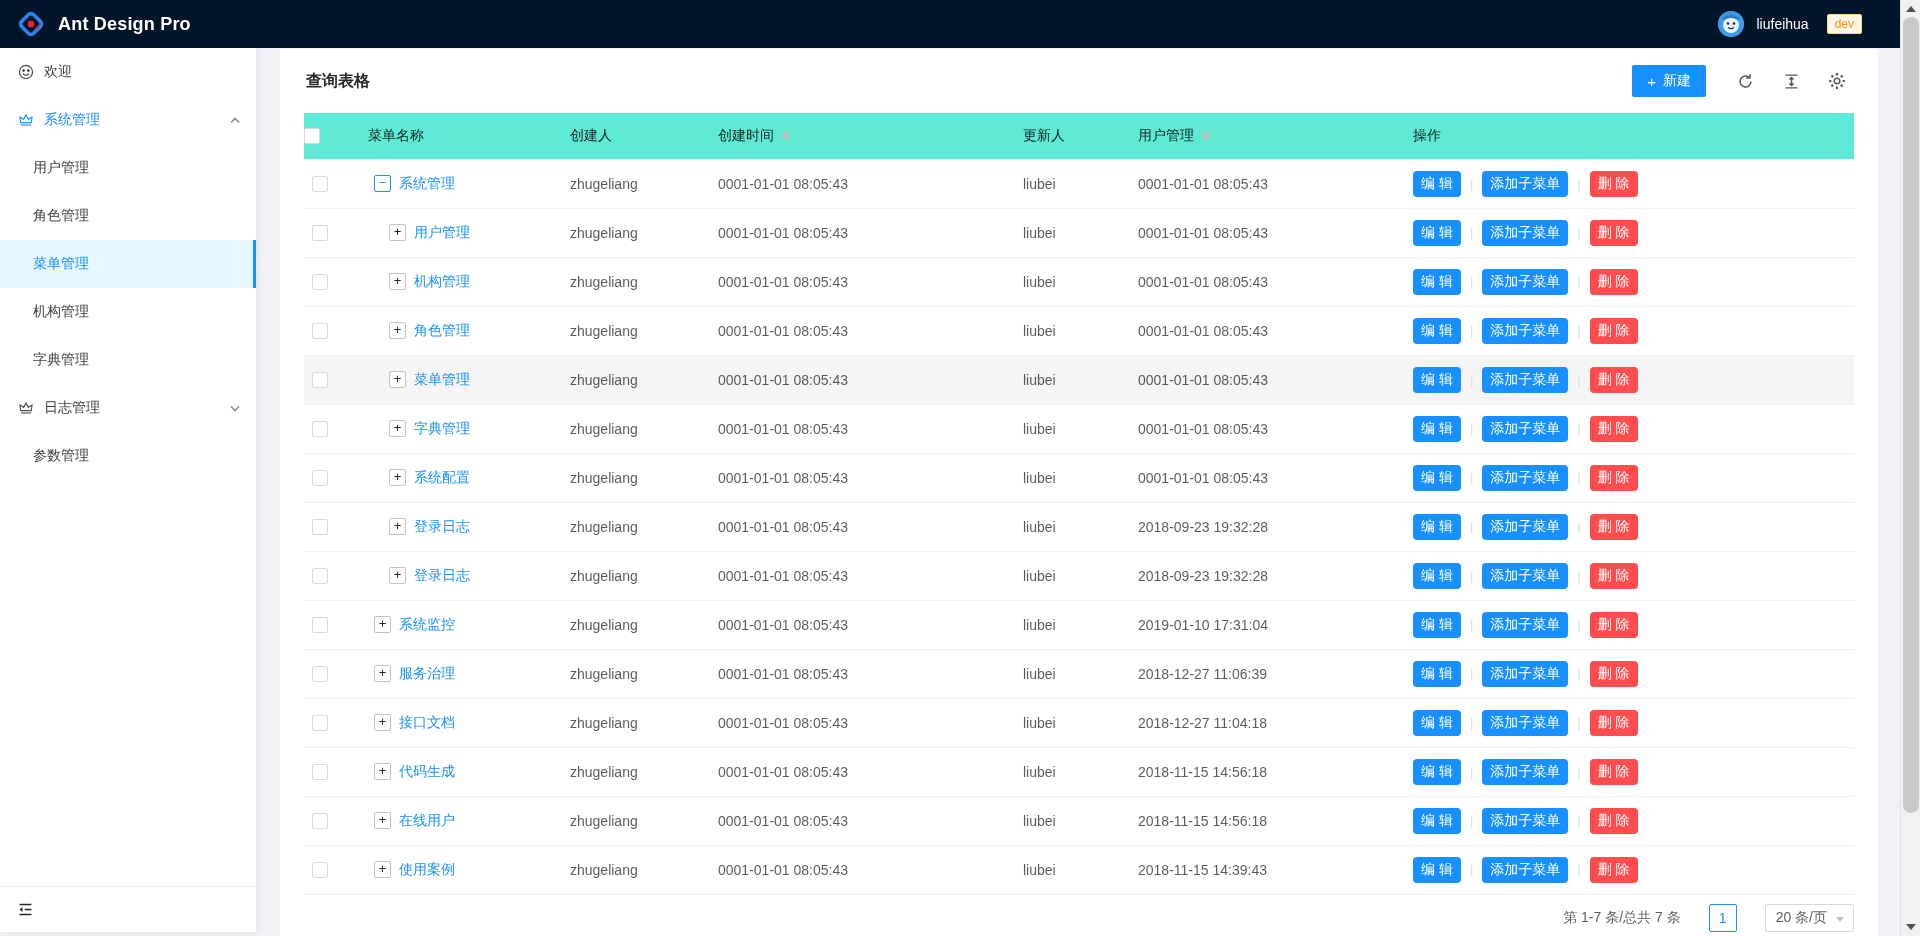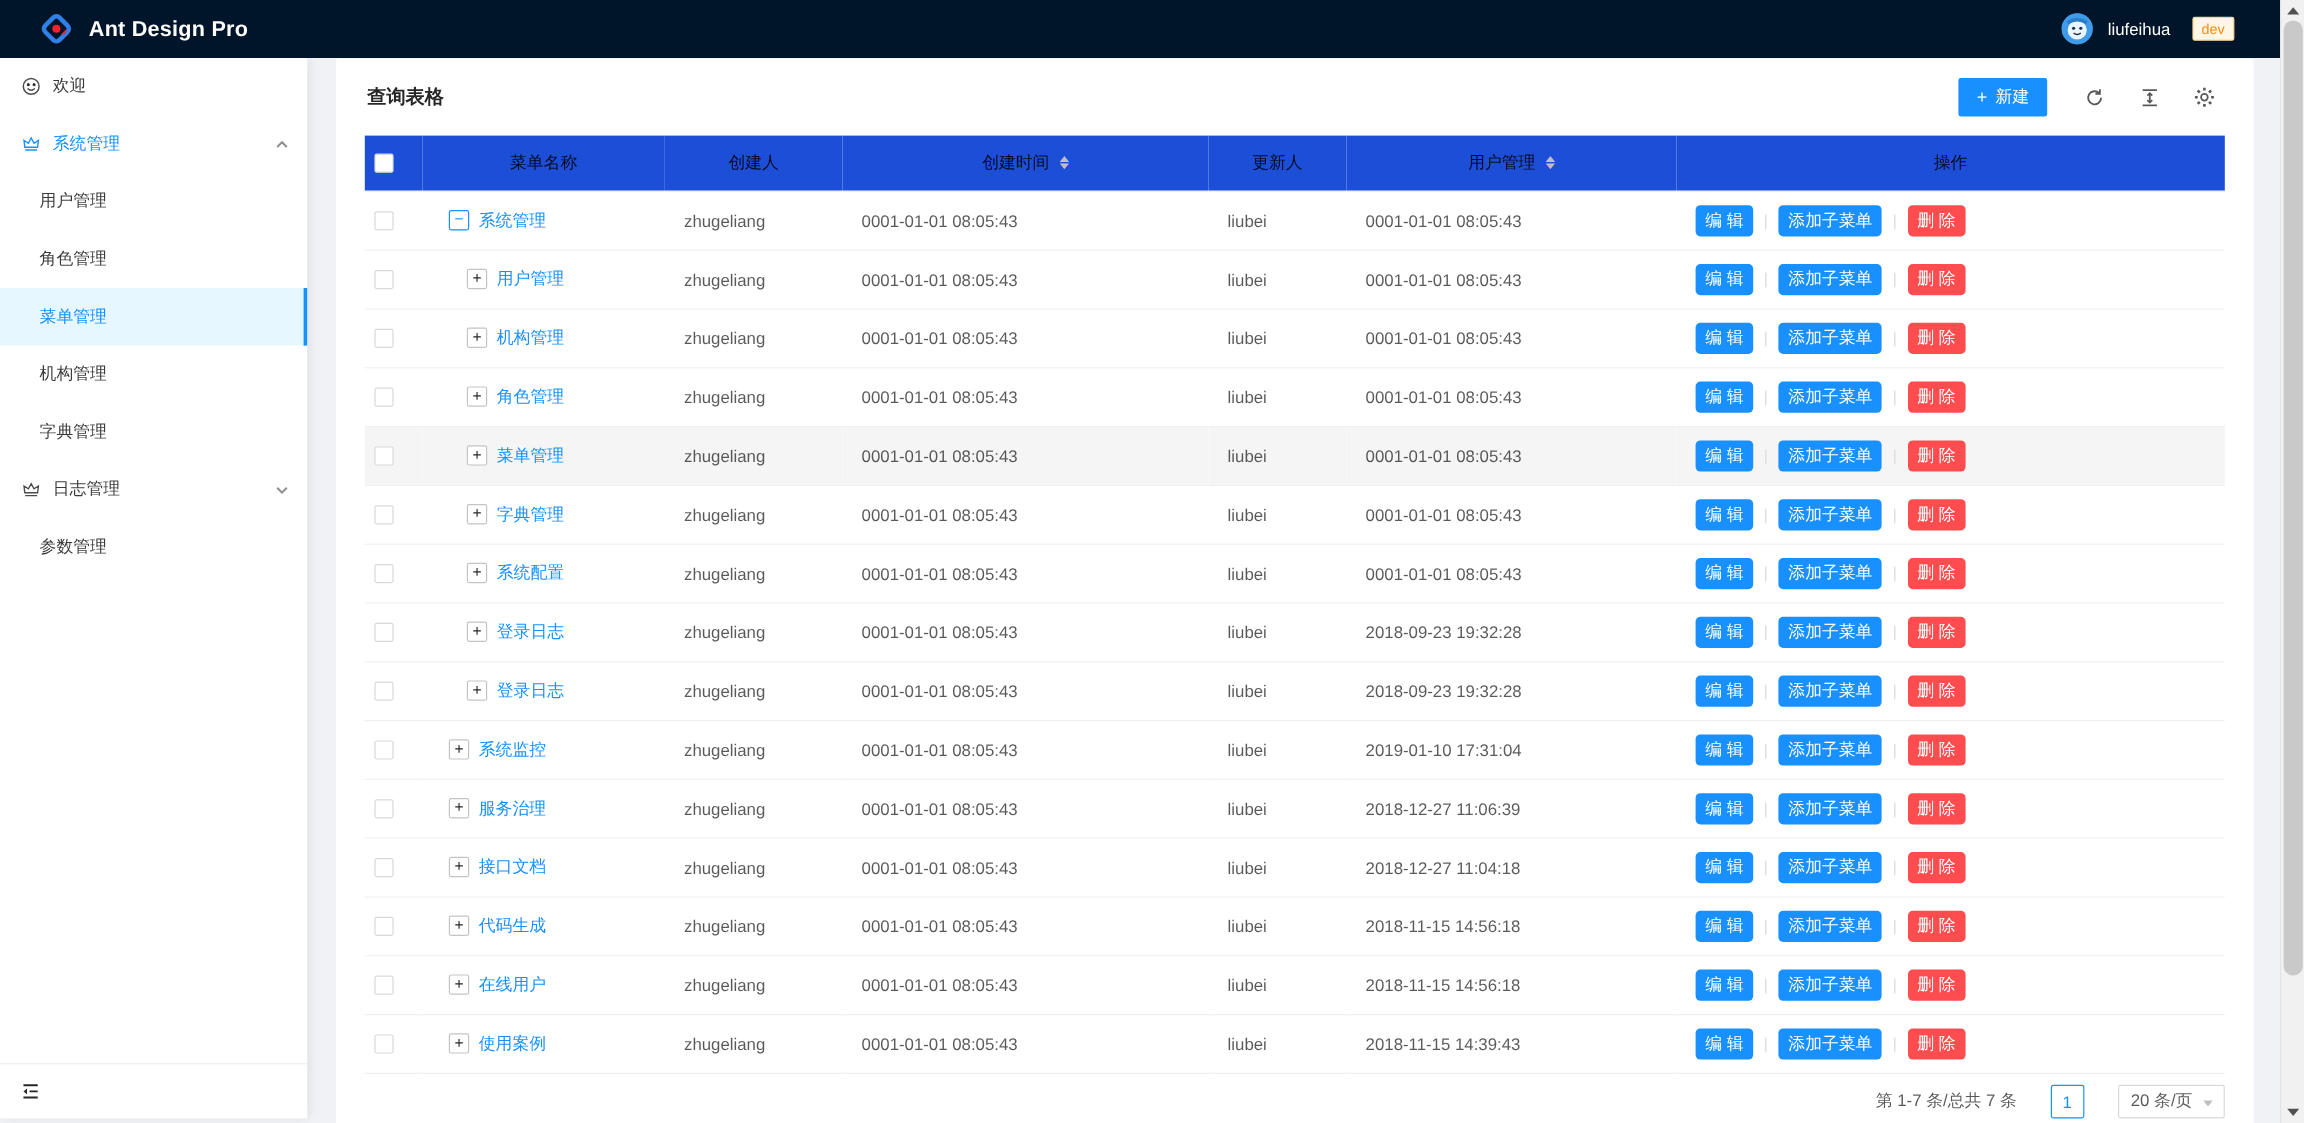--- a/index.html
+++ b/index.html
@@ -1,20 +1,20 @@
 <!DOCTYPE html>
 <html><head>
 <meta charset="utf-8">
 <style>
   * { margin:0; padding:0; box-sizing:border-box; font-family:"Liberation Sans","DejaVu Sans",sans-serif; }
   html,body { width:1920px; height:936px; overflow:hidden; background:#f0f2f5; }
 
   
   .topbar { position:fixed; top:0; left:0; width:1920px; height:48px; background:#001529;
-            display:flex; align-items:center; justify-content:space-between; padding:0 58px 0 32px; z-index:30;gap:39px; }
+            display:flex; align-items:center; justify-content:space-between; padding:0 58px 0 16px; z-index:30;gap:39px; }
   .logo-wrap { display:flex; align-items:center; gap:12px; cursor:pointer; }
   .logo-title { color:#fff; font-size:18px; font-weight:bold; letter-spacing:.2px; }
   .topbar-right { display:flex; align-items:center; gap:12px; }
   .avatar { width:26px; height:26px; border-radius:50%; overflow:hidden; background:#4aa4ee; display:flex; align-items:center; justify-content:center; cursor:pointer; }
   .username { color:#fff; font-size:14px; }
   .env-tag { margin-left:6px; font-size:12px; line-height:18px; padding:0 7px; border-radius:2px;
              background:#fff7e6; border:1px solid #ffd591; color:#fa8c16; }
 
   
   .sidebar { position:fixed; top:48px; left:0; bottom:4px; width:256px; background:#fff;
@@ -40,21 +40,21 @@
   .card-title { font-size:16px; font-weight:600; color:rgba(0,0,0,.85); }
   .toolbar-right { display:flex; align-items:center; gap:12px; }
   .btn-new { height:32px; background:#1890ff; color:#fff; border:none; border-radius:2px; font-size:14px;
              padding:0 15px; display:inline-flex; align-items:center; gap:7px; cursor:pointer; }
   .btn-new .plus { font-size:15px; line-height:1; }
   .tb-icon { width:34px; height:32px; display:inline-flex; align-items:center; justify-content:center; cursor:pointer; color:#595959; }
 
   
   .table-wrap { margin:0 24px; }
   table.protable { width:100%; border-collapse:collapse; table-layout:fixed; font-size:14px; color:rgba(0,0,0,.65); }
-  .protable thead th { background:#1d4ed8; height:46px; text-align:center; padding:0 16px;
+  .protable thead th { background:#5eead4; height:46px; text-align:left; padding:0 16px;
                        font-weight:500; color:rgba(0,0,0,.85); border-bottom:1px solid #f0f0f0; white-space:nowrap; }
   .protable tbody td { height:49px; padding:0 16px; border-bottom:1px solid #f0f0f0; white-space:nowrap; background:#fff; }
   .protable tr.row-hover td { background:#f5f5f5; }
   .th-flex { display:inline-flex; align-items:center; gap:8px; }
   .sorter { display:inline-flex; flex-direction:column; gap:1px; }
   .sorter svg { display:block; }
   .cell-sel { padding-left:0 !important; text-align:center; }
   .checkbox { display:inline-block; width:16px; height:16px; border:1px solid #d9d9d9; border-radius:2px; background:#fff; vertical-align:middle; cursor:pointer; }
   .expander { display:inline-block; width:17px; height:17px; border:1px solid #c4c4c4; border-radius:2px;
               line-height:14px; text-align:center; font-size:13px; color:#262626; background:#fff; cursor:pointer;

